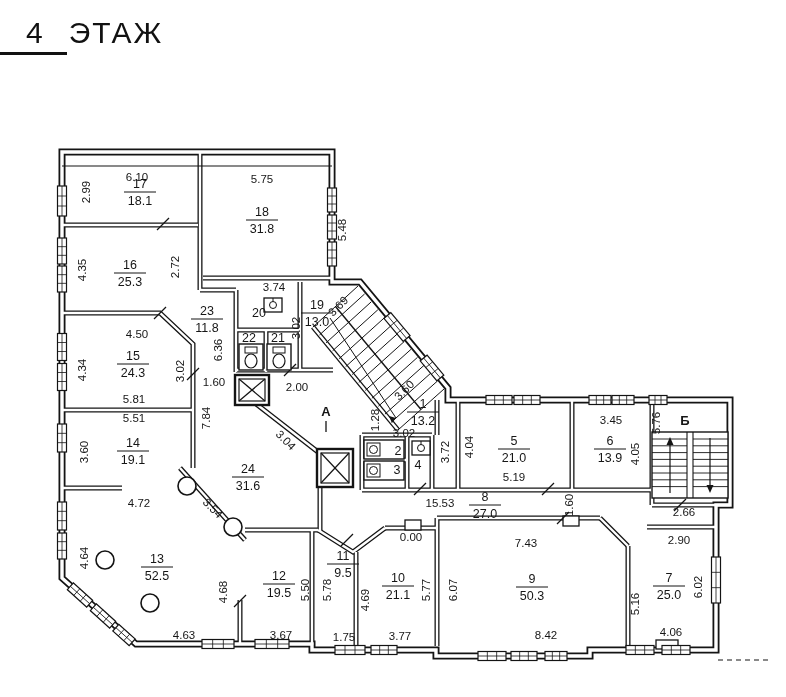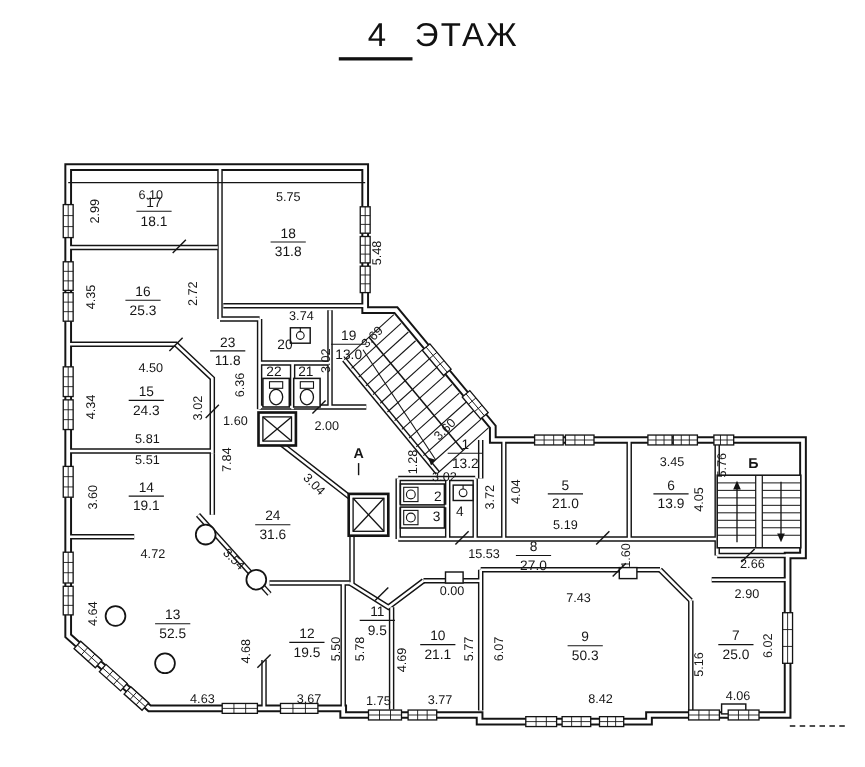--- a/index.html
+++ b/index.html
@@ -1,18 +1,18 @@
 <!DOCTYPE html>
 <html><head>
 <meta charset="utf-8">
 <style>
   html,body{margin:0;padding:0;background:#fff;}
   #stage{position:relative;width:786px;height:697px;background:#fff;overflow:hidden;
          font-family:"Liberation Sans","DejaVu Sans",sans-serif;}
-  #title{position:absolute;top:16px;left:0;width:100%;text-align:center;
+  #title{position:absolute;top:16px;left:0;width:100%;text-align:left;
          font-size:30px;color:#111;letter-spacing:2px;}
   #title .num{display:inline-block;padding:0 22px 2px 26px;border-bottom:3px solid #111;}
   #title .word{display:inline-block;padding:0 6px 2px 2px;}
   svg text{fill:#161616;}
   .dim{font-size:11.5px;}
   .rnum,.rarea{font-size:12.5px;}
   .mark{font-size:13px;font-weight:bold;}
 </style>
 </head>
 <body>

